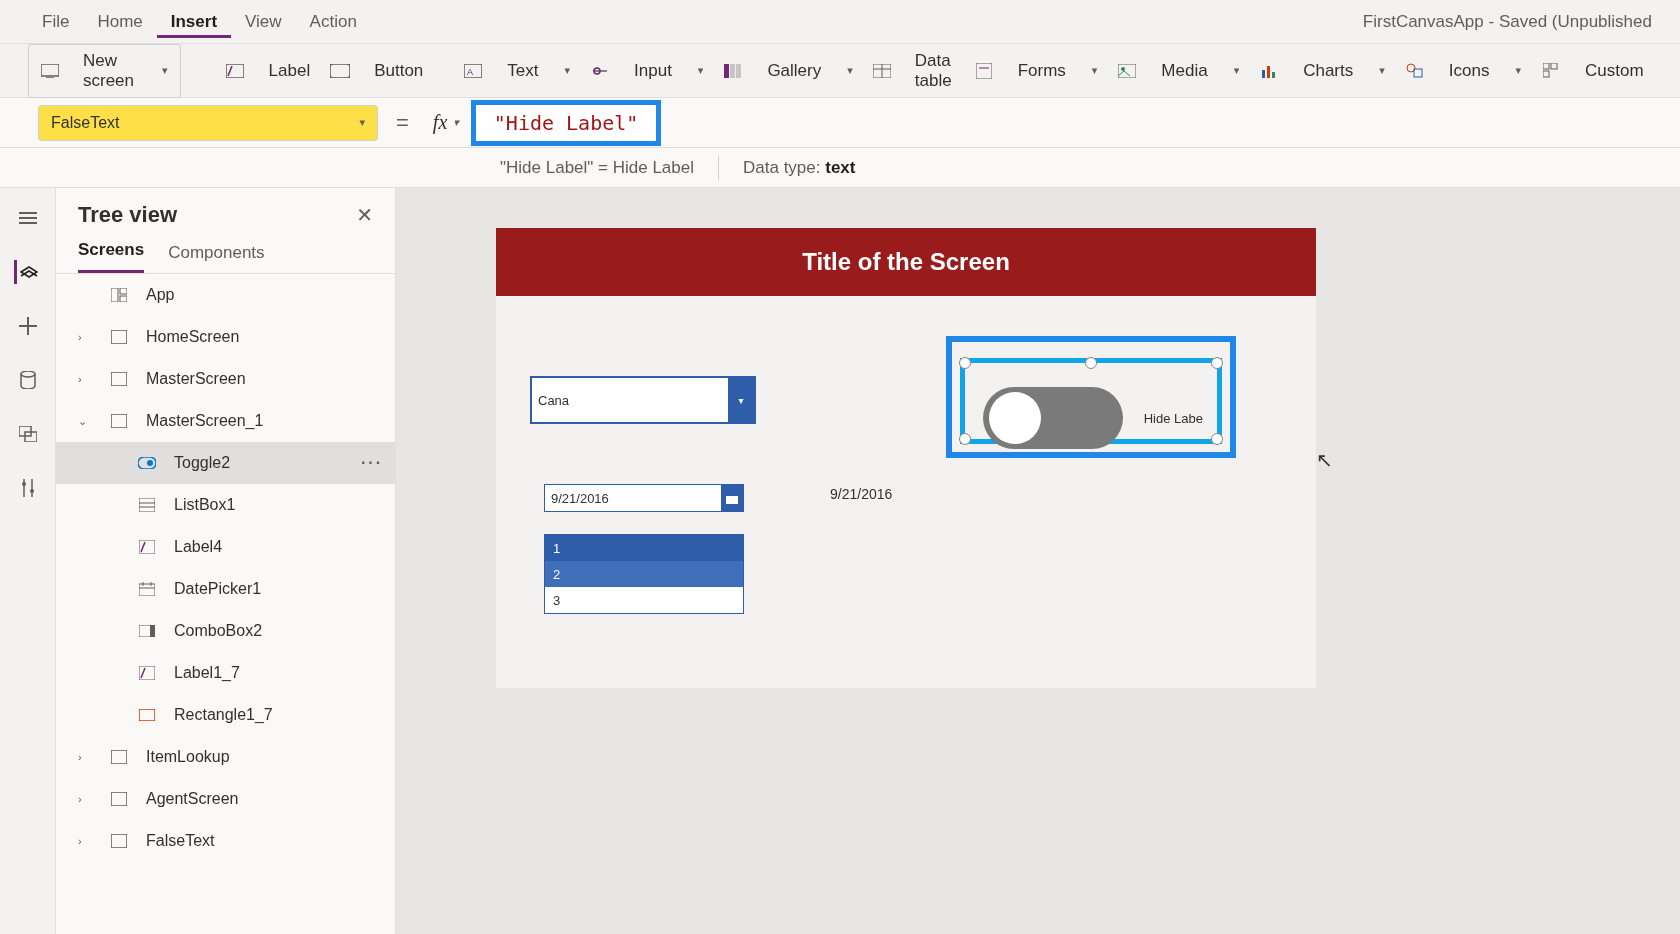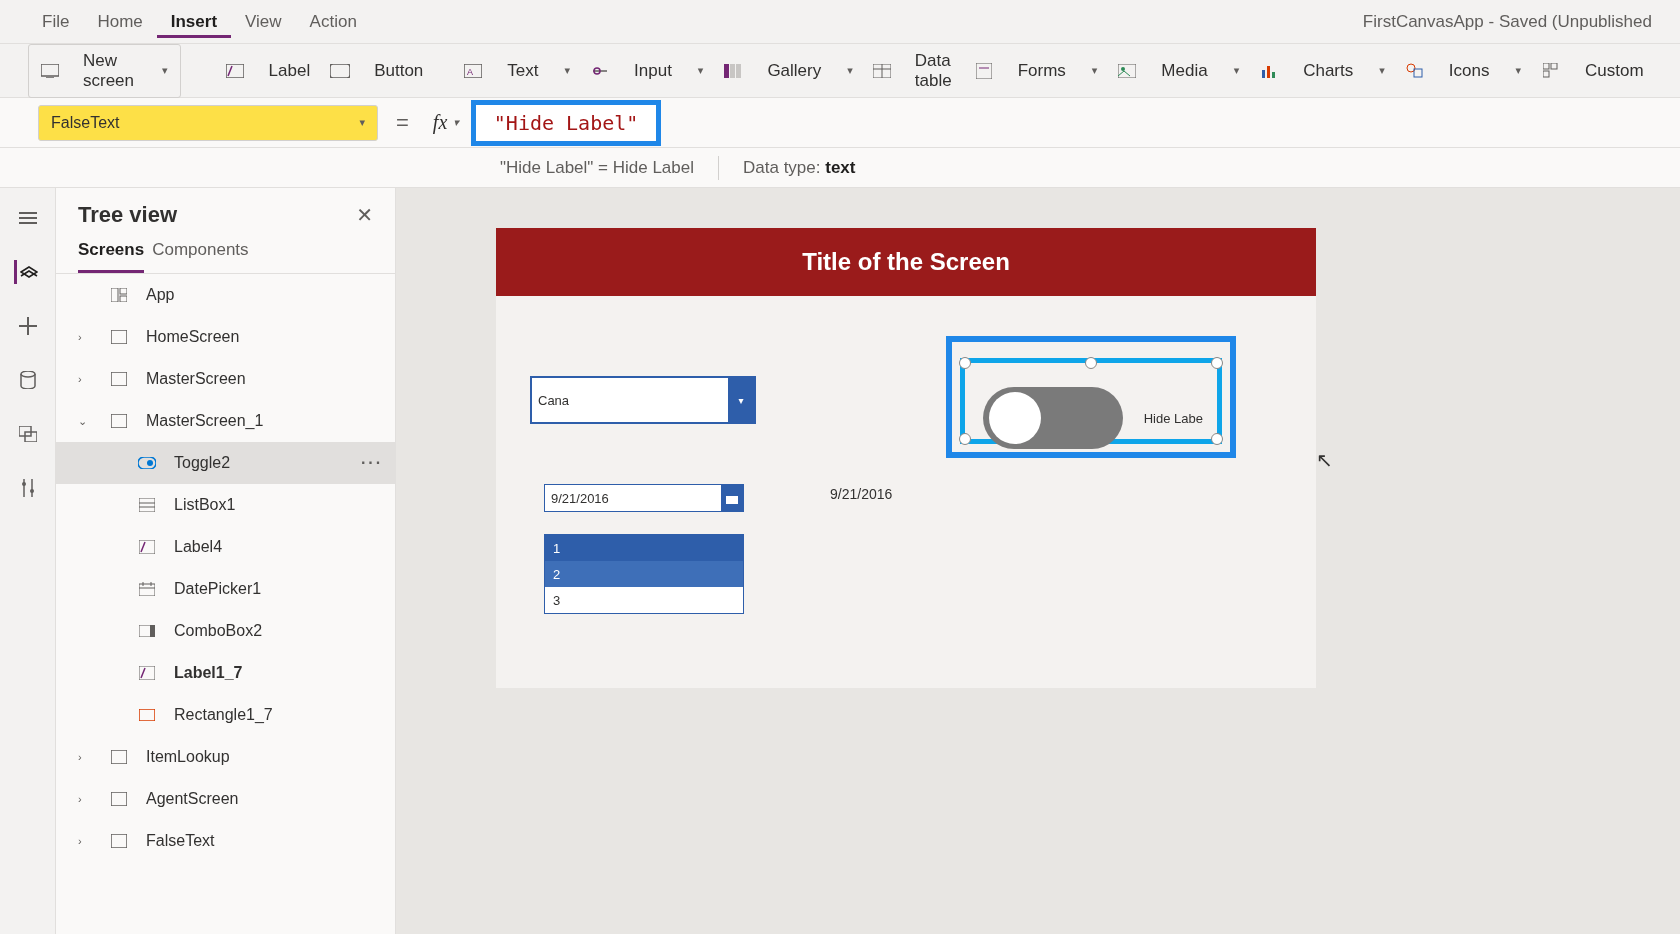--- a/index.html
+++ b/index.html
@@ -38,21 +38,21 @@
 
   
   .leftrail { width: 56px; border-right: 1px solid #e1dfdd; display: flex; flex-direction: column; align-items: center; padding-top: 18px; gap: 30px; background: #f3f2f1; }
   .leftrail .ritem { width: 24px; height: 24px; display: flex; align-items: center; justify-content: center; color: #605e5c; cursor: pointer; }
   .leftrail .ritem.active { border-left: 3px solid #742774; margin-left: -3px; padding-left: 3px; }
 
   
   .treepanel { width: 340px; border-right: 1px solid #e1dfdd; background: #faf9f8; padding: 14px 0 0 0; display: flex; flex-direction: column; }
   .treepanel .header { display: flex; align-items: center; justify-content: space-between; padding: 0 22px 6px 22px; }
   .treepanel .header h2 { font-size: 22px; font-weight: 600; }
-  .treepanel .tabs { display: flex; gap: 8px; padding: 6px 22px 0 22px; border-bottom: 1px solid #e1dfdd; }
+  .treepanel .tabs { display: flex; gap: 24px; padding: 6px 22px 0 22px; border-bottom: 1px solid #e1dfdd; align-items: flex-end; }
   .treepanel .tabs span { font-size: 17px; color: #605e5c; padding-bottom: 10px; cursor: pointer; }
   .treepanel .tabs span.active { color: #201f1e; font-weight: 600; border-bottom: 3px solid #742774; }
   .searchbox { margin: 14px 22px; height: 40px; border: 1px solid #d2d0ce; border-radius: 3px; display: flex; align-items: center; padding: 0 10px; background: #fff; gap: 8px; }
   .searchbox input { border: none; outline: none; font-size: 16px; flex: 1; }
   .treelist { flex: 1; overflow-y: auto; }
   .treenode { height: 42px; display: flex; align-items: center; gap: 18px; font-size: 16px; color: #323130; cursor: pointer; padding-right: 12px; }
   .treenode.selected { background: #e1dfdd; }
   .treenode .nicon { width: 18px; height: 18px; display: inline-flex; align-items: center; justify-content: center; color: #605e5c; }
   .treenode .expand { width: 14px; color: #605e5c; font-size: 11px; }
   .treenode .more { margin-left: auto; color: #605e5c; letter-spacing: 2px; font-weight: bold; }
@@ -383,21 +383,21 @@
         <div class="treenode" style="padding-left: 50px;">
           <span class="expand"></span>
           <span class="nicon">
             <svg width="16" height="12">
               <rect x="0" y="0" width="16" height="12" fill="none" stroke="#605e5c"></rect>
               <rect x="11" y="0" width="5" height="12" fill="#605e5c"></rect>
             </svg>
           </span>
           <span>ComboBox2</span>
         </div>
-        <div class="treenode" style="padding-left: 50px; font-weight: bold;">
+        <div class="treenode" style="padding-left: 50px;">
           <span class="expand"></span>
           <span class="nicon">
             <svg width="16" height="14">
               <rect x="0" y="0" width="16" height="14" fill="none" stroke="#605e5c"></rect>
               <line x1="2" y1="12" x2="6" y2="2" stroke="#742774" stroke-width="1.5"></line>
             </svg>
           </span>
           <span>Label1_7</span>
         </div>
         <div class="treenode" style="padding-left: 50px;">

